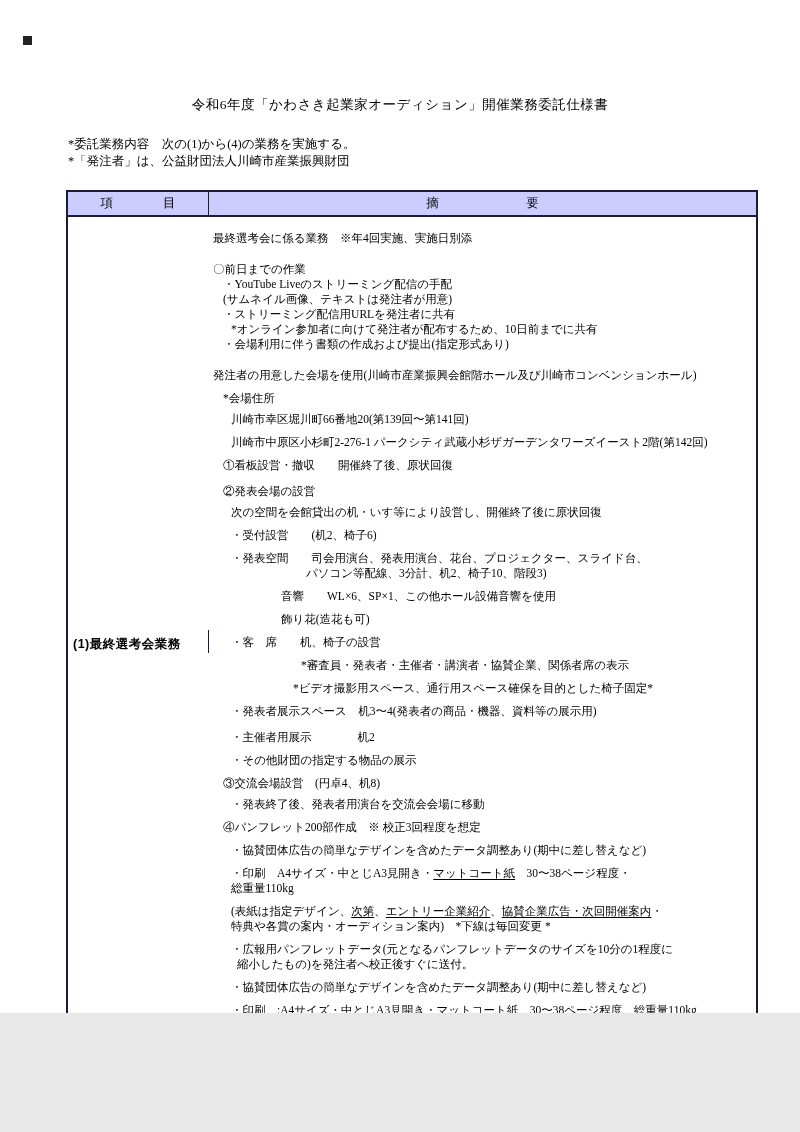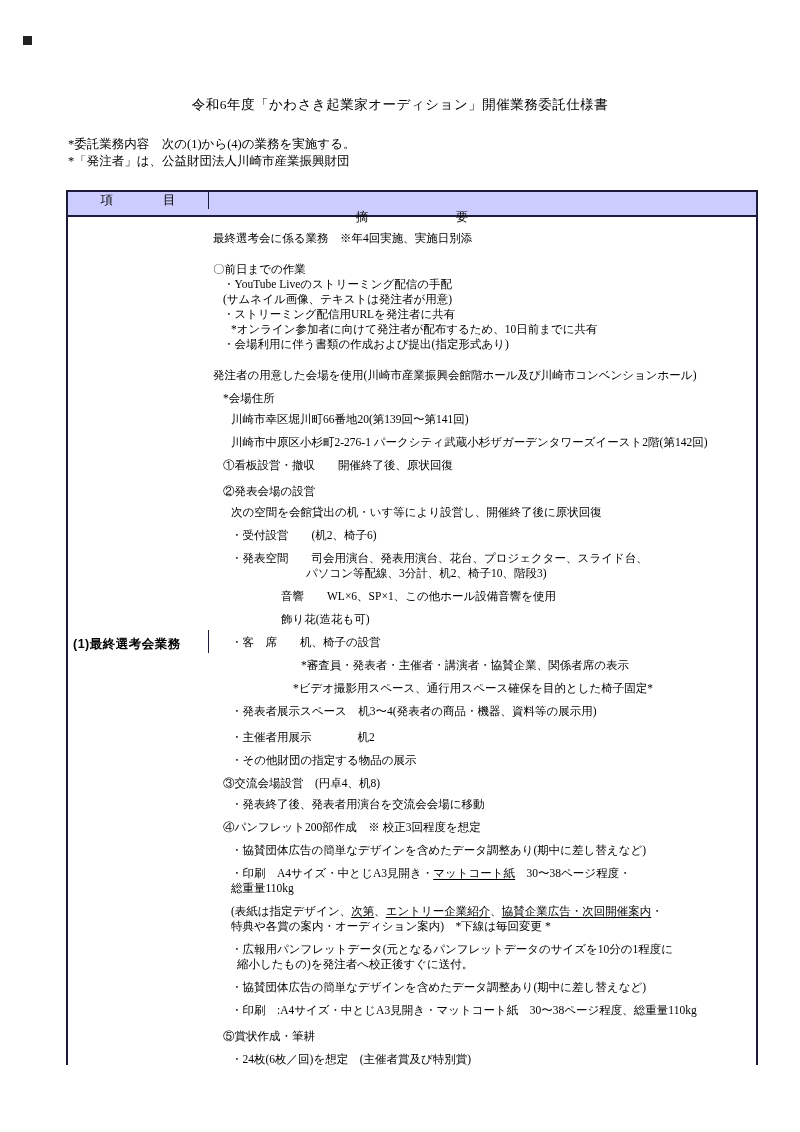--- a/index.html
+++ b/index.html
@@ -1,18 +1,18 @@
 <!DOCTYPE html>
 <html><head>
 <meta charset="utf-8">
 <style>
   html,body{margin:0;padding:0;background:#e8e8e8;}
   .page{
     position:relative;
-    width:800px;height:1132px;
+    width:800px;height:1013px;
     background:#ffffff;
     font-family:"Liberation Serif","DejaVu Serif",serif;
     color:#000;
     overflow:hidden;
     margin:0 auto;
   }
   .corner-mark{
     position:absolute;left:23px;top:36px;width:9px;height:9px;background:#222;
   }
   .doc-title{
@@ -26,21 +26,21 @@
   .doc-notes .note + .note{margin-top:1px;}
 
   .spec-table{
     position:absolute;left:66px;top:190px;width:692px;height:875px;
     box-sizing:border-box;
     border:2px solid #1c1c3a;
     border-bottom:none;
   }
   .thead{
     display:flex;height:25px;background:#ccccff;
-    border-bottom:2px solid #1c1c3a;box-sizing:border-box;flex-direction:column;
+    border-bottom:2px solid #1c1c3a;box-sizing:border-box;
   }
   .th{
     display:flex;align-items:center;justify-content:center;
     font-size:12.5px;white-space:pre;
   }
   .col1{width:141px;flex:none;border-right:1.5px solid #1c1c3a;box-sizing:border-box;}
   .col2{flex:1;min-width:0;}
   .tbody{display:flex;height:848px;align-items:center;}
   .td{box-sizing:border-box;}
   .td.col1{

